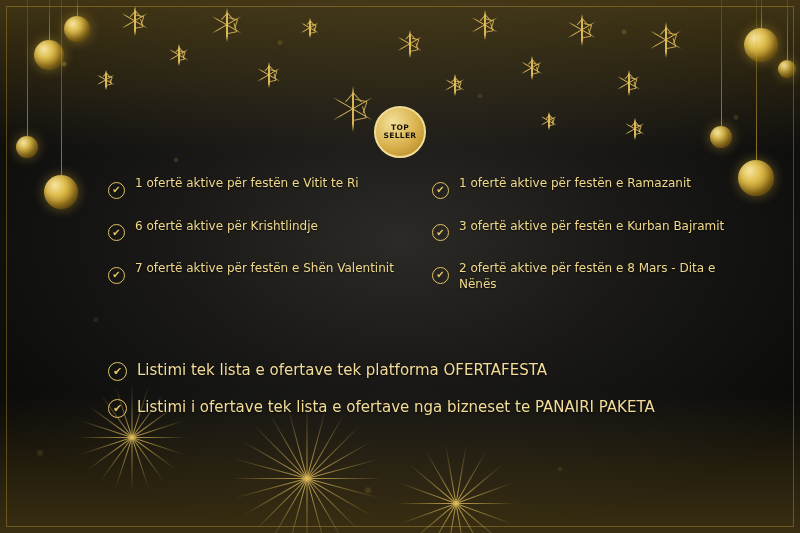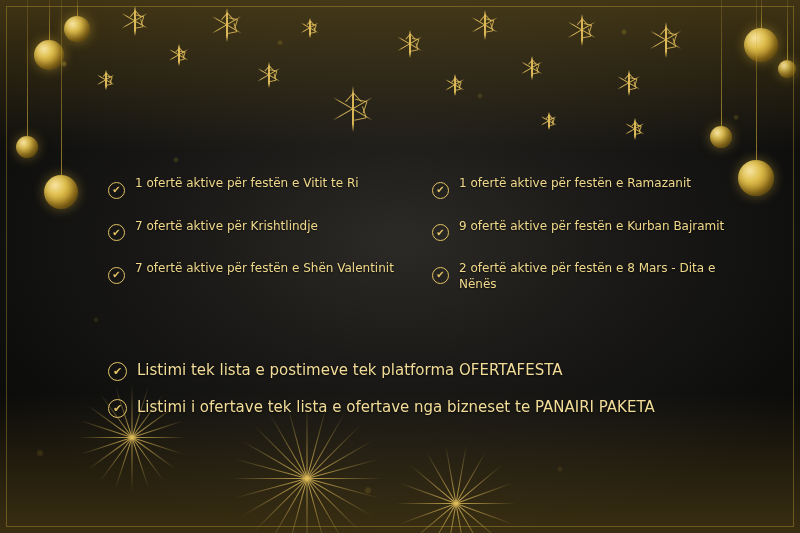--- a/index.html
+++ b/index.html
@@ -348,53 +348,68 @@
     <s style="transform:rotate(300deg)"></s>
       <s style="transform:rotate(320deg)"></s>
       <s style="transform:rotate(340deg)"></s>
   </div>
 
   <div class="border-frame"></div>
 
   <div class="content">
 
     <div class="title-row">
+      <div class="seal">
+        <div class="spokes">
+          <b style="transform:rotate(0deg)"></b>
+            <b style="transform:rotate(22deg)"></b>
+            <b style="transform:rotate(45deg)"></b>
+          <b style="transform:rotate(67deg)"></b>
+            <b style="transform:rotate(90deg)"></b>
+            <b style="transform:rotate(112deg)"></b>
+          <b style="transform:rotate(135deg)"></b>
+            <b style="transform:rotate(157deg)"></b>
+        </div>
+        <div class="disc">
+          <div class="seal-text">TOP SELLER</div>
+        </div>
+      </div>
     </div>
 
     <div class="features">
       <div class="feat">
         <span class="tick"><span class="check">✔</span></span>
         <span class="txt">1 ofertë aktive për festën e Vitit te Ri</span>
       </div>
       <div class="feat">
         <span class="tick"><span class="check">✔</span></span>
         <span class="txt">1 ofertë aktive për festën e Ramazanit</span>
       </div>
       <div class="feat">
         <span class="tick"><span class="check">✔</span></span>
-        <span class="txt">7 ofertë aktive për Krishtlindje</span>
-      </div>
-      <div class="feat">
-        <span class="tick"><span class="check">✔</span></span>
-        <span class="txt">9 ofertë aktive për festën e Kurban Bajramit</span>
+        <span class="txt">6 ofertë aktive për Krishtlindje</span>
+      </div>
+      <div class="feat">
+        <span class="tick"><span class="check">✔</span></span>
+        <span class="txt">3 ofertë aktive për festën e Kurban Bajramit</span>
       </div>
       <div class="feat">
         <span class="tick"><span class="check">✔</span></span>
         <span class="txt">7 ofertë aktive për festën e Shën Valentinit</span>
       </div>
       <div class="feat">
         <span class="tick"><span class="check">✔</span></span>
         <span class="txt">2 ofertë aktive për festën e 8 Mars - Dita e Nënës</span>
       </div>
     </div>
 
     <div class="wide-list">
       <div class="wide">
         <span><span class="check lg">✔</span></span>
-        <span class="txt">Listimi tek lista e postimeve tek platforma OFERTAFESTA</span>
+        <span class="txt">Listimi tek lista e ofertave tek platforma OFERTAFESTA</span>
       </div>
       <div class="wide">
         <span><span class="check lg">✔</span></span>
         <span class="txt">Listimi i ofertave tek lista e ofertave nga bizneset te PANAIRI PAKETA</span>
       </div>
     </div>
 
   </div>
 </div>
 

